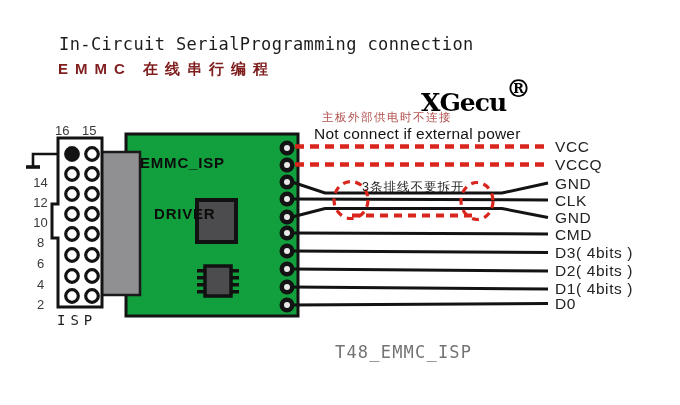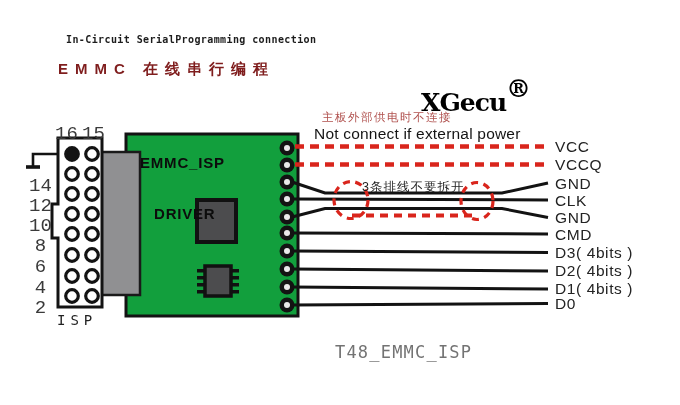--- a/index.html
+++ b/index.html
@@ -2,33 +2,33 @@
 <html><head>
 <meta charset="utf-8">
 <style>
   html,body{margin:0;padding:0;background:#ffffff;}
   #stage{
     position:relative;width:680px;height:405px;background:#ffffff;overflow:hidden;
     font-family:"Liberation Sans",sans-serif;
   }
   .abs{position:absolute;white-space:nowrap;}
   .mono{font-family:"DejaVu Sans Mono",monospace;}
-  #title{left:59px;top:34px;font-size:10px;letter-spacing:.4px;color:#1c1c1c;font-weight:700;margin-left:7px;}
+  #title{left:59px;top:34px;font-size:17px;letter-spacing:.4px;color:#1c1c1c;font-weight:400;}
   #subtitle{left:58px;top:60px;font-size:15px;letter-spacing:7px;color:#7f1d1d;font-weight:600;}
   #brand{left:421px;top:74px;color:#000;}
   #brand .bname{font-family:"DejaVu Serif",serif;font-weight:bold;font-size:25px;letter-spacing:-1px;line-height:38px;}
   #brand .bmark{font-family:"DejaVu Serif",serif;font-weight:bold;font-size:25px;vertical-align:14px;letter-spacing:0;}
   #note-cn{left:322px;top:110px;font-size:11.5px;letter-spacing:1.5px;color:#b0514e;}
   #note-en{left:314px;top:125px;font-size:15.5px;letter-spacing:.2px;color:#141414;}
   #ribbon-note{left:362px;top:171px;font-size:12.5px;letter-spacing:1px;color:#1e1e1e;margin-top:8px;}
   #footer{left:335px;top:342px;font-size:17px;letter-spacing:1.2px;color:#737373;}
   .board-txt{color:#0c0c0c;font-weight:bold;font-size:15px;letter-spacing:.8px;}
   #board-name1{left:140px;top:141px;margin-top:13px;}
   #board-name2{left:154px;top:161px;margin-top:44px;}
-  .pinlabel{font-family:Liberation Mono, monospace;font-size:19px;color:#3a3a3a;}
+  .pinlabel{font-family:Liberation Sans, sans-serif;font-size:13px;color:#3a3a3a;}
   .pinleft{left:28px;width:25px;text-align:center;margin-top:8px;}
   #isp-label{left:57px;top:312px;font-size:14px;letter-spacing:5px;color:#222;font-family:"DejaVu Sans Mono",monospace;}
   .sig{left:555px;height:20px;line-height:20px;font-size:15.5px;letter-spacing:.6px;color:#232323;}
 </style>
 </head>
 <body>
 
 <div id="stage">
 
   <svg width="680" height="405" viewBox="0 0 680 405" class="abs" style="left:0;top:0">

